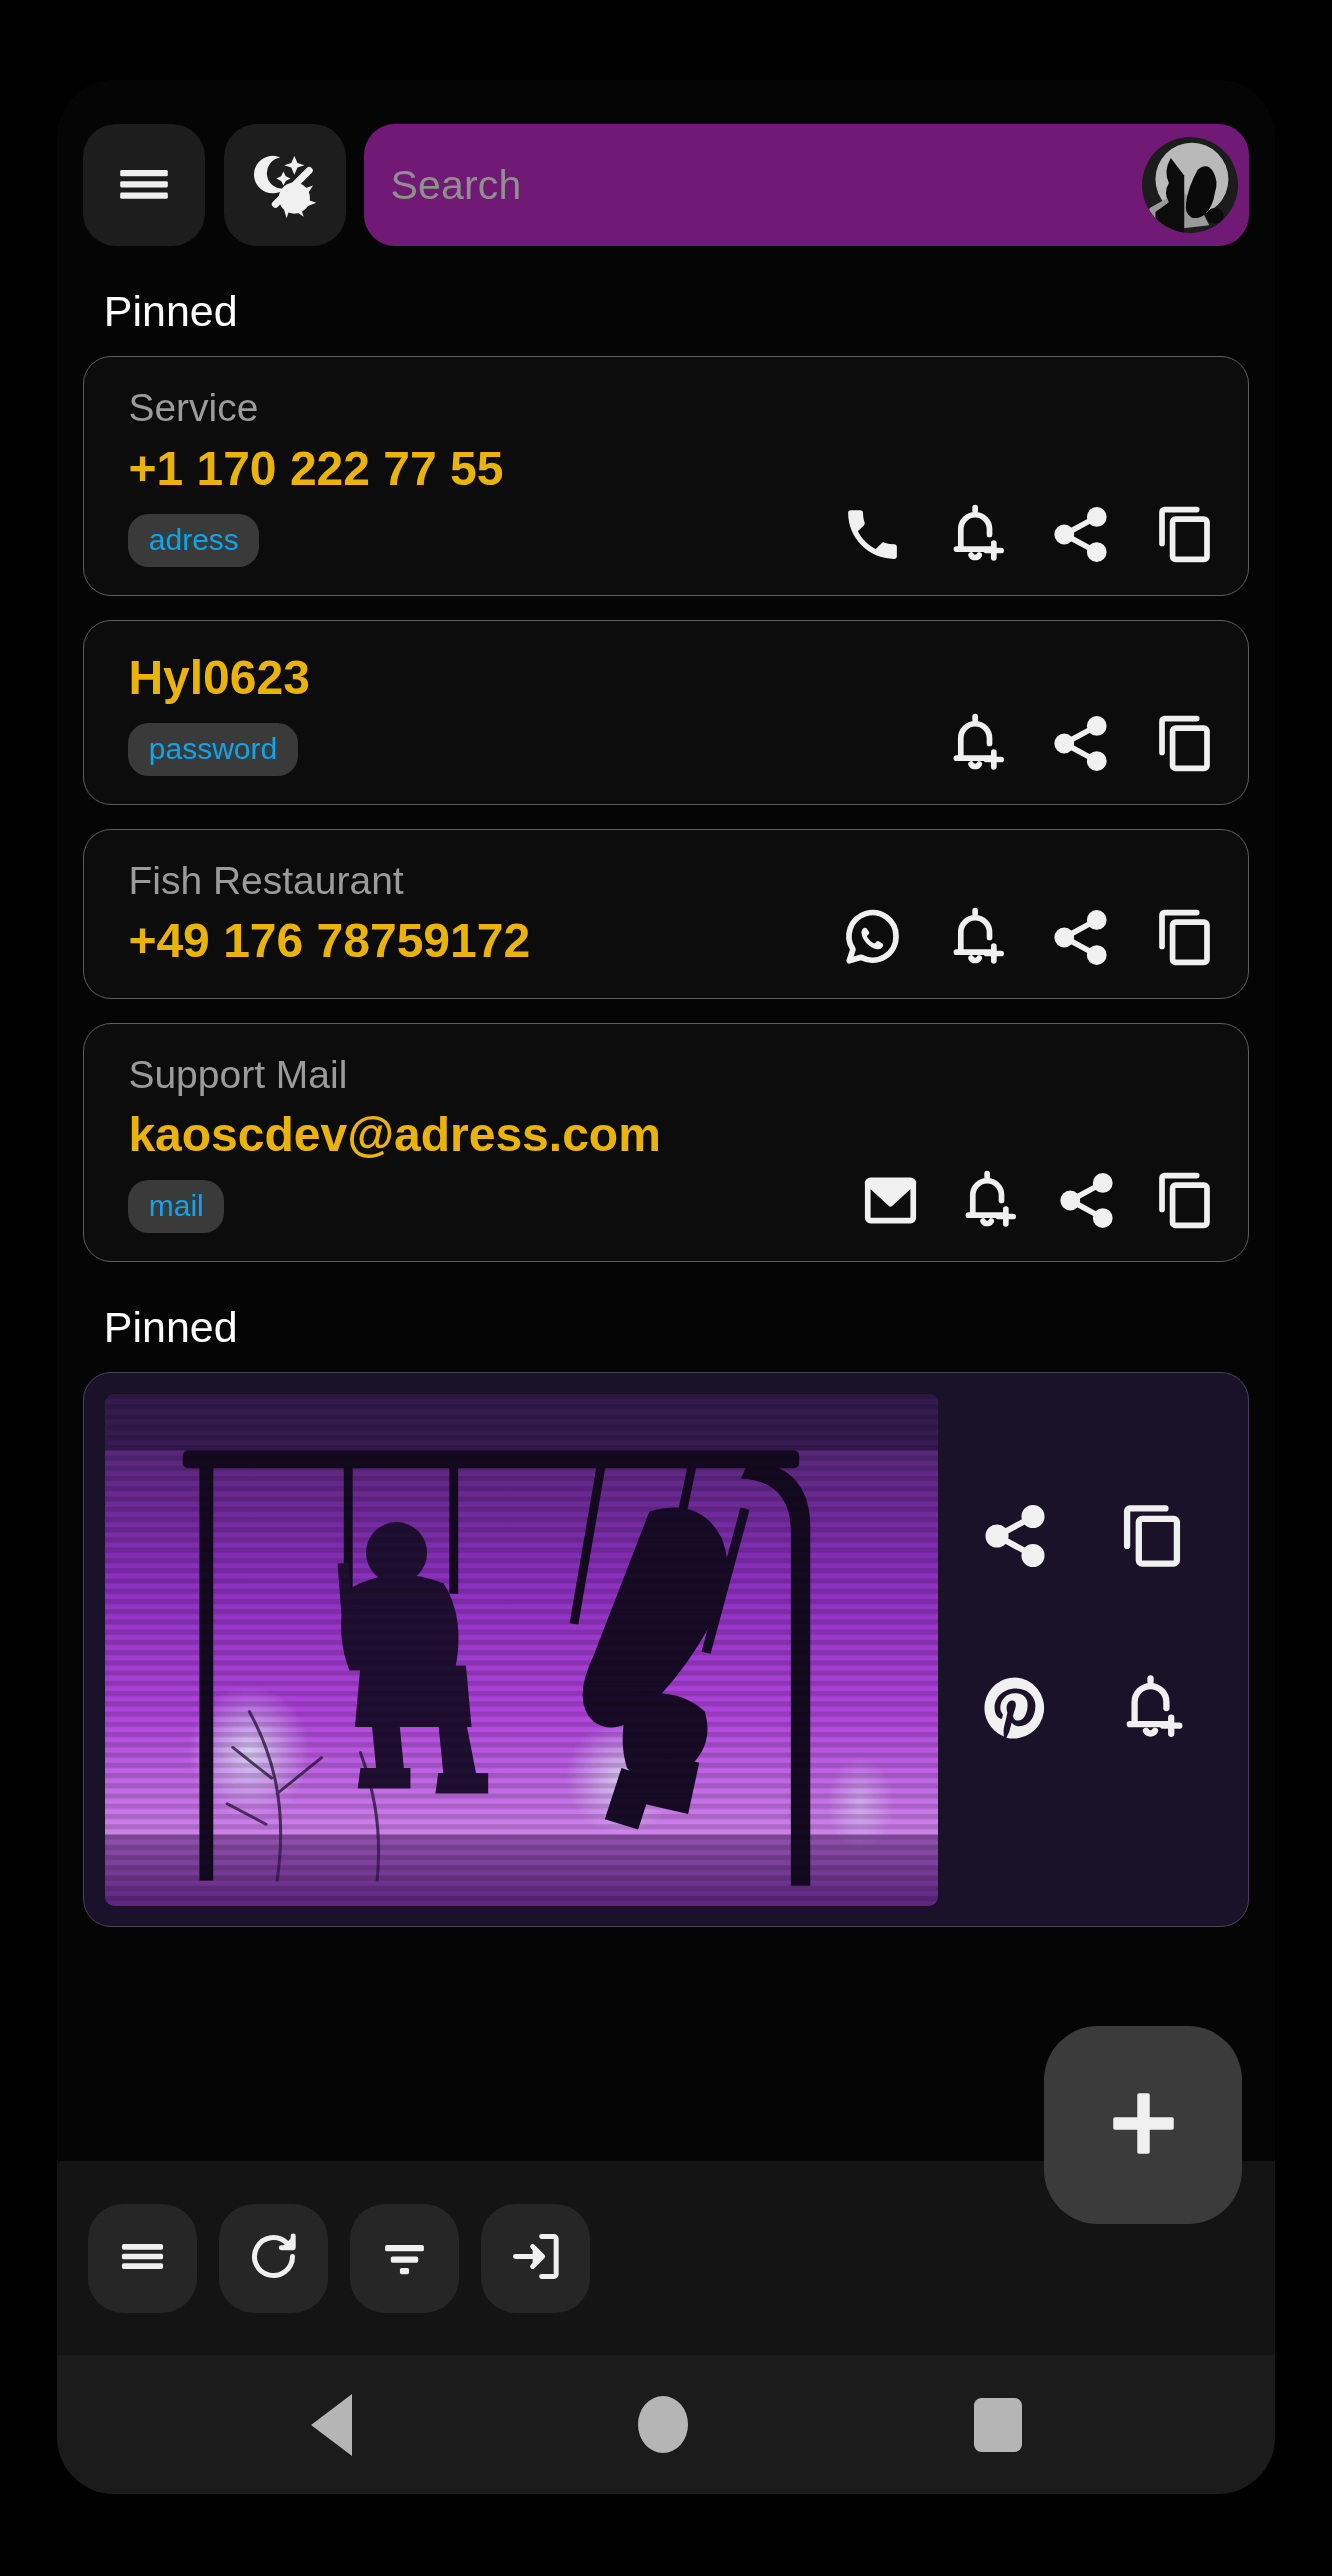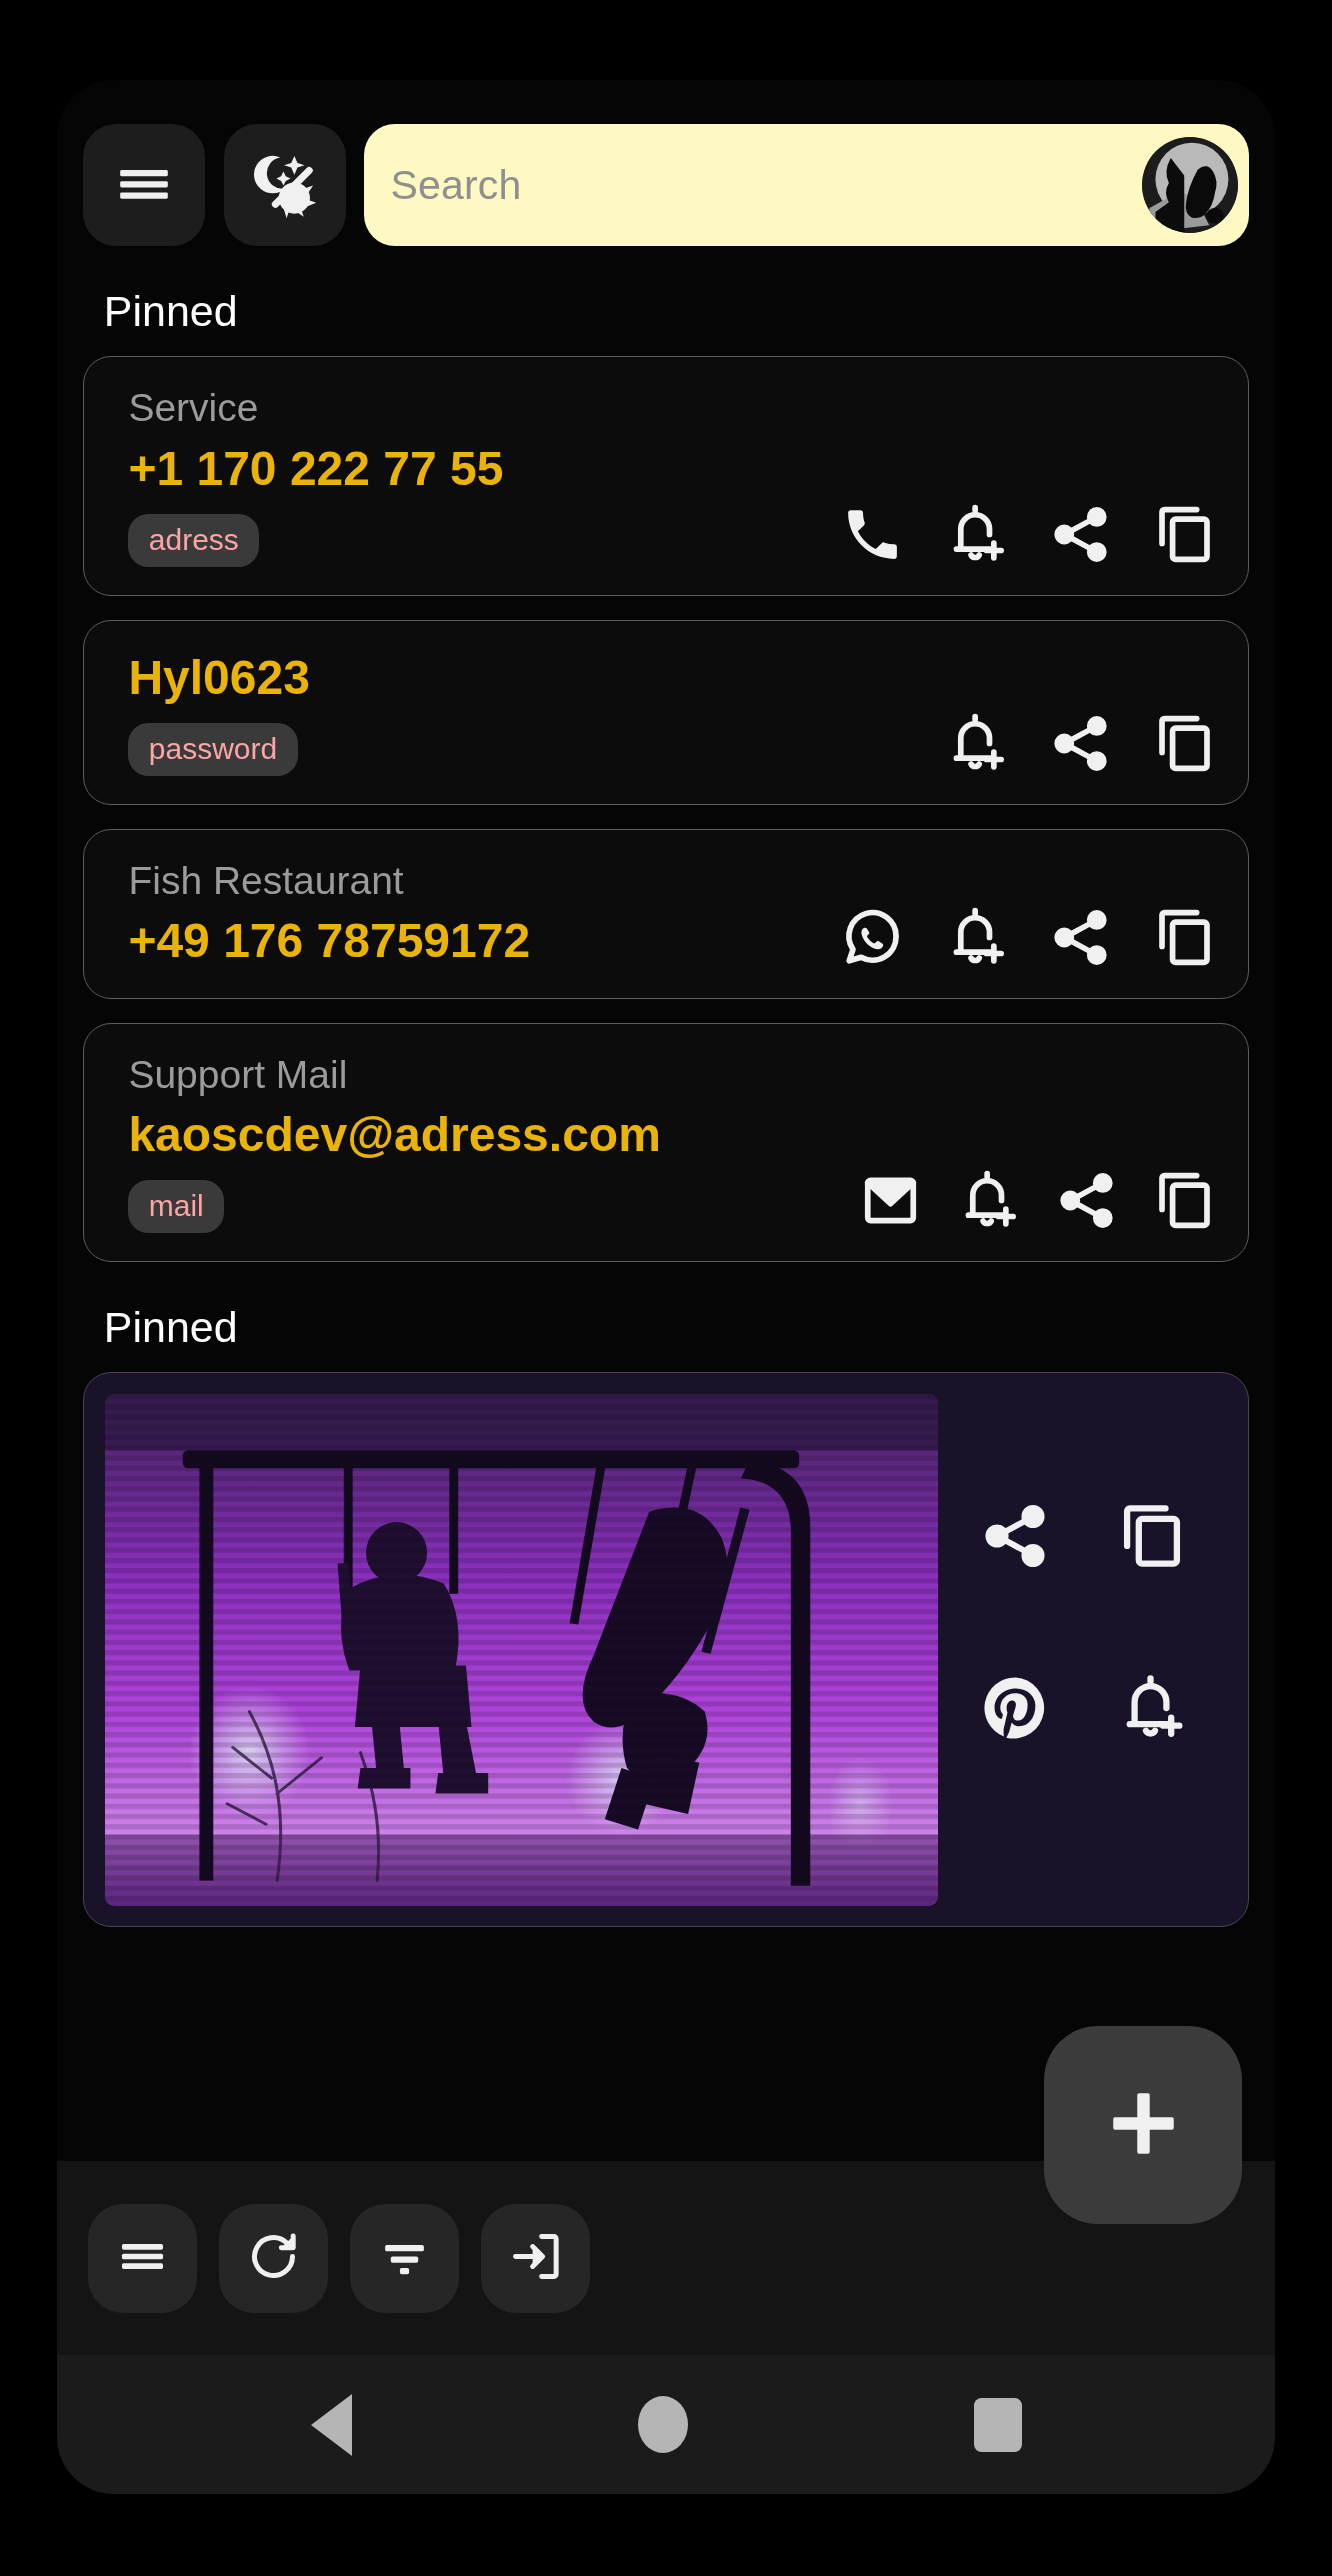--- a/index.html
+++ b/index.html
@@ -41,21 +41,21 @@
   .sq-btn {
     width: 122px; height: 122px;
     background: #1d1d1d;
     border-radius: 33px;
     display: flex; align-items: center; justify-content: center;
     flex: 0 0 auto;
   }
   .search-bar {
     flex: 1 1 auto;
     height: 122px;
-    background: #fef9c3;
+    background: #701a75;
     border-radius: 31px;
     display: flex;
     align-items: center;
     padding: 0 26px;
     position: relative;
   }
   .search-placeholder {
     color: #8f8f8f;
     font-size: 41px;
     letter-spacing: 0.2px;
@@ -104,21 +104,21 @@
     color: #eab308;
     font-size: 48px;
     font-weight: bold;
     line-height: 1.18;
     white-space: nowrap;
   }
   .chip {
     display: inline-block;
     margin-top: 16.7px;
     background: #3a3a3a;
-    color: #fca5a5;
+    color: #0ea5e9;
     font-size: 30px;
     border-radius: 20.4px;
     padding: 9.3px 20.4px;
   }
   .card-actions {
     display: flex;
     align-items: center;
     gap: 39px;
     flex: 0 0 auto;
     margin-left: 22px;

